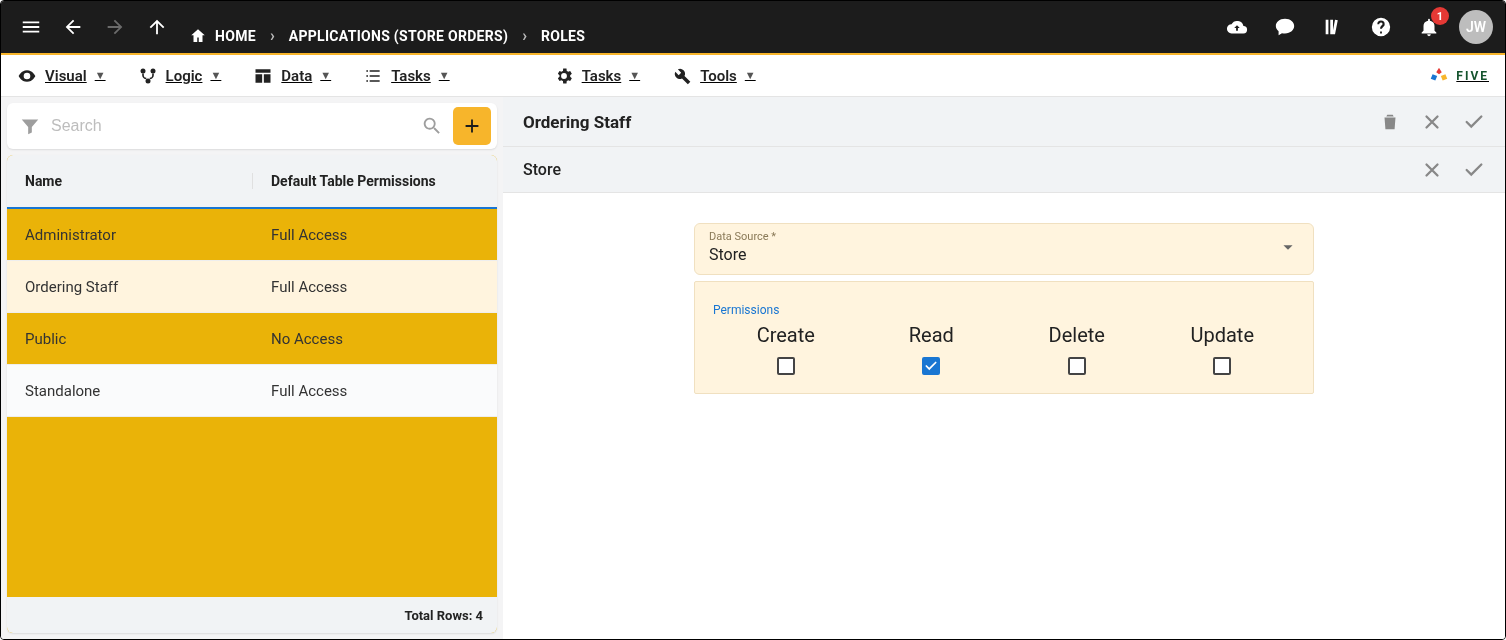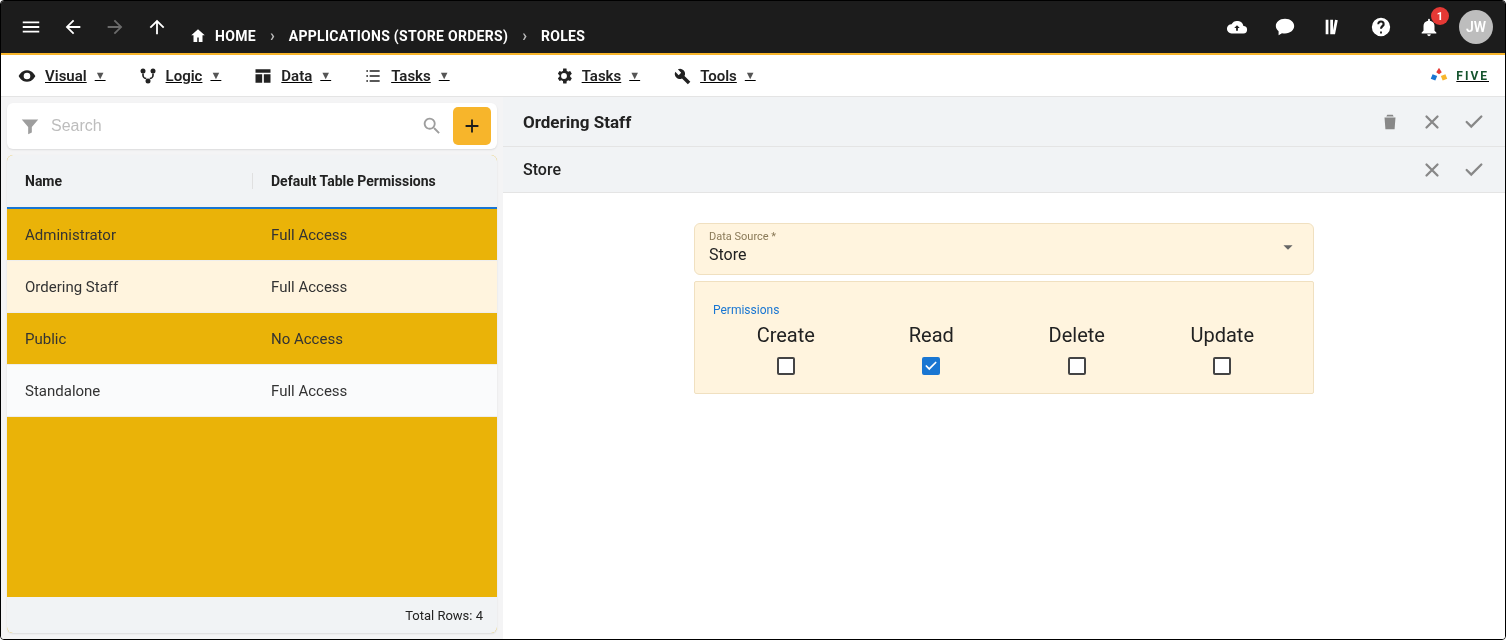--- a/index.html
+++ b/index.html
@@ -93,21 +93,21 @@
   }
   .col-name { width:246px; padding-left:18px; border-right:1px solid #e0e0e0; }
   .col-perm { flex:1; padding-left:18px; }
   .trow {
     display:flex; height:52px; align-items:center; border-bottom:1px solid #eee; font-size:15px; color:#333;
   }
   .trow.selected { background:#fff4de; }
   .trow.alt { background:#fafbfc; }
   .tfoot {
     margin-top:auto; background:#f1f3f5; height:36px; display:flex; align-items:center; justify-content:flex-end;
-    padding-right:14px; font-weight:400; font-size:13px; color:#222;
+    padding-right:14px; font-weight:700; font-size:13px; color:#222;
   }
 
   
   .section-header {
     height:50px; background:#f1f3f5; display:flex; align-items:center; padding:0 20px;
     border-bottom:1px solid #e4e4e4; gap:10px;
   }
   .section-header.sub { height:46px; }
   .section-title { font-weight:700; font-size:17px; color:#222; }
   .section-title.sub { font-size:16px; font-weight:500; }

